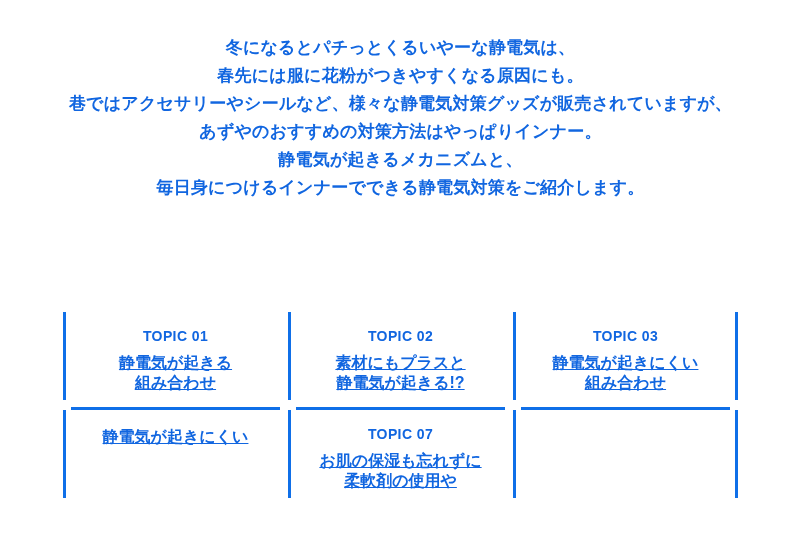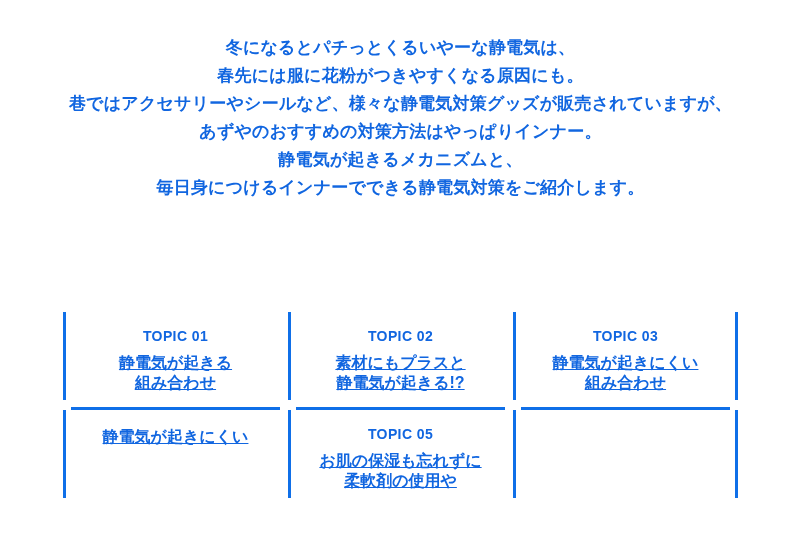--- a/index.html
+++ b/index.html
@@ -133,21 +133,21 @@
 
     <a class="topic-cell">
       <span class="vline left"></span>
       <div class="topic-title">
         <div>静電気が起きにくい</div>
       </div>
     </a>
 
     <a class="topic-cell">
       <span class="vline left"></span>
-      <div class="topic-label">TOPIC 05</div>
+      <div class="topic-label">TOPIC 07</div>
       <div class="topic-title">
         <div>お肌の保湿も忘れずに</div>
         <div>柔軟剤の使用や</div>
       </div>
     </a>
 
     <div class="topic-cell empty">
       <span class="vline left"></span>
       <span class="vline right"></span>
     </div>

